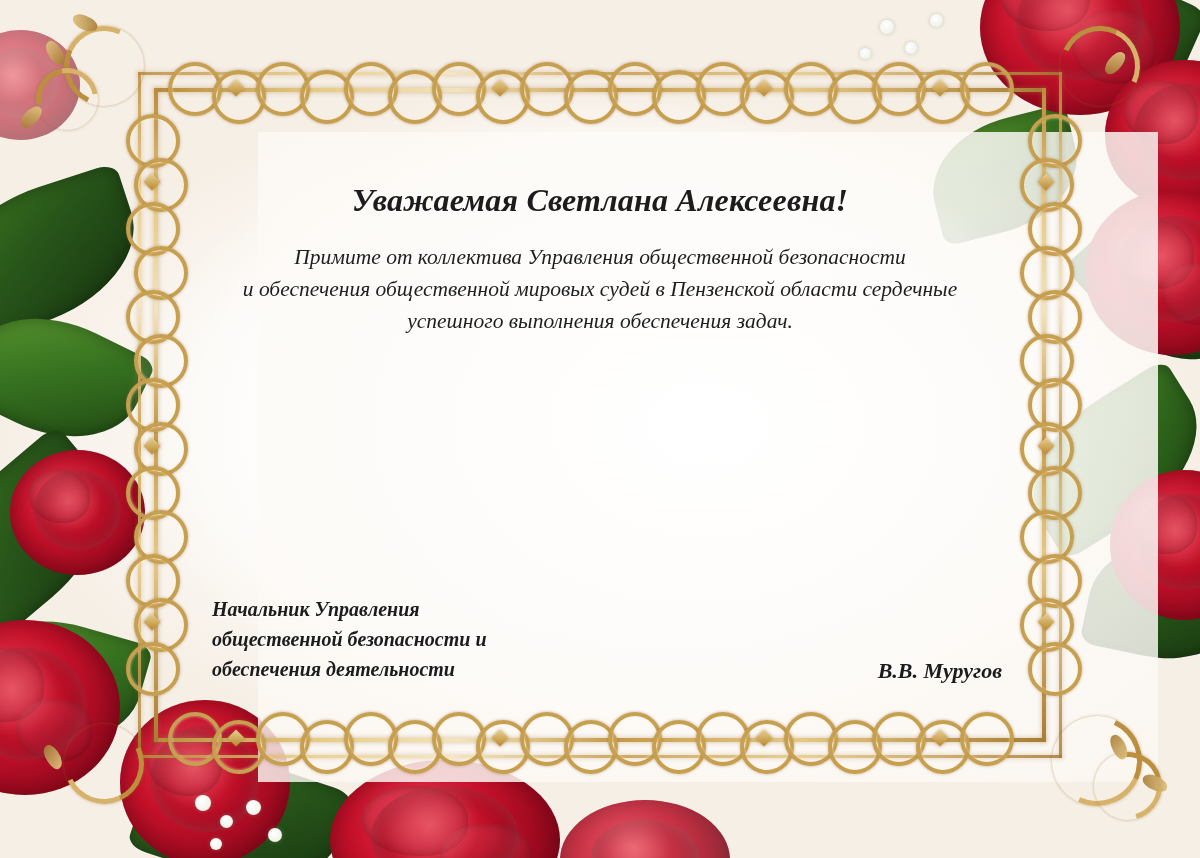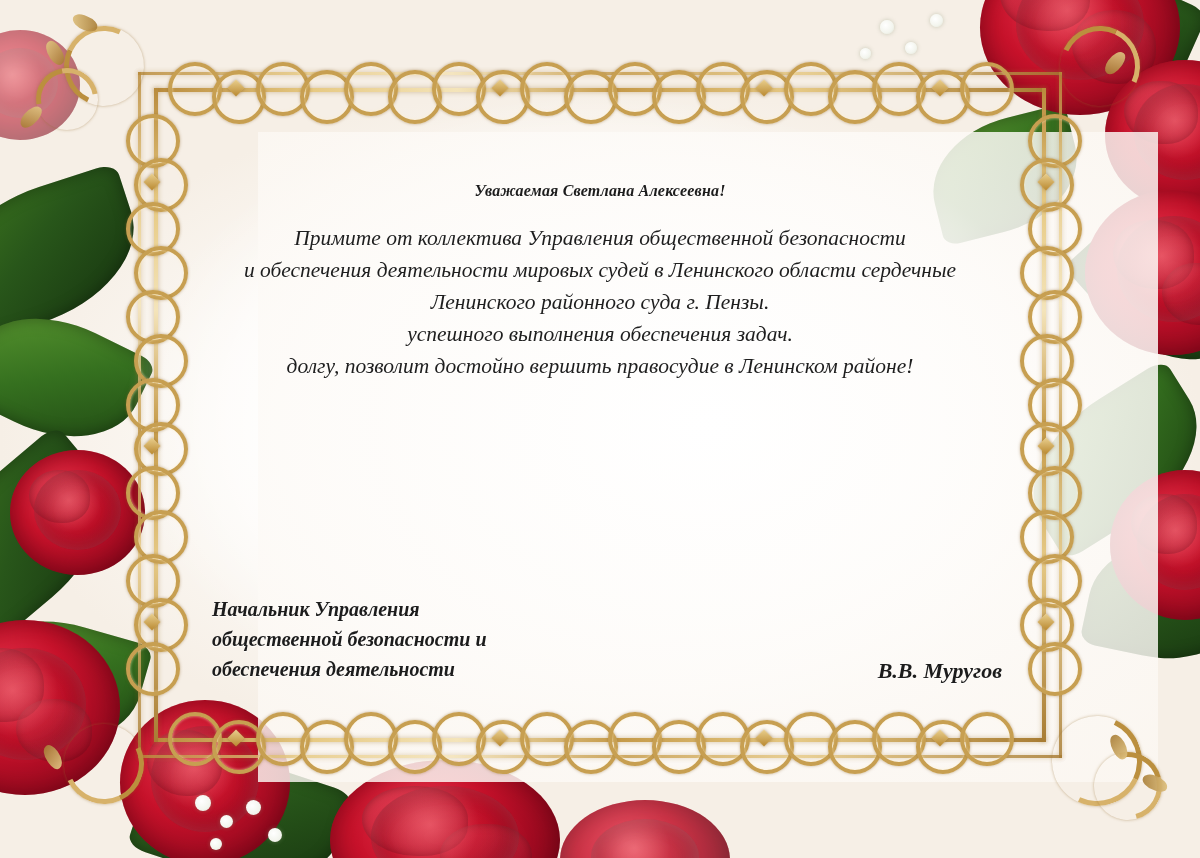--- a/index.html
+++ b/index.html
@@ -137,21 +137,21 @@
     left: 180px;
     top: 150px;
     width: 840px;
     height: 560px;
     color: #222;
   }
   .salutation {
     text-align: center;
     font-style: italic;
     font-weight: bold;
-    font-size: 16px;
+    font-size: 32px;
     letter-spacing: 0.2px;
     color: #1c1c1c;
     margin-top: 32px;
     margin-bottom: 22px;
     text-shadow: 0 1px 0 rgba(255,255,255,0.8);
   }
   .body-text {
     text-align: center;
     font-style: italic;
     font-size: 21.5px;
@@ -380,24 +380,22 @@
       <div class="flourish" style="left:1040px;top:726px;transform:rotate(110deg);"></div>
     </div>
   </div>
 
   <div class="content">
 
     <div class="salutation">Уважаемая  Светлана Алексеевна!</div>
 
     <div class="body-text">
       <span class="line">Примите от коллектива Управления общественной безопасности</span>
-      <span class="line">и обеспечения деятельности мировых судей в Ленинского области сердечные</span>
-      <span class="line">Ленинского районного суда г. Пензы.</span>
+      <span class="line">и обеспечения общественной мировых судей в Пензенской области сердечные</span>
       <span class="line">успешного выполнения обеспечения задач.</span>
-      <span class="line">долгу, позволит достойно вершить правосудие в Ленинском  районе!</span>
     </div>
 
     <div class="signature-block">
       <div class="sig-title">
         <span class="line">Начальник Управления</span>
         <span class="line">общественной безопасности и</span>
         <span class="line">обеспечения деятельности</span>
       </div>
       <div class="sig-name">В.В. Муругов</div>
     </div>

